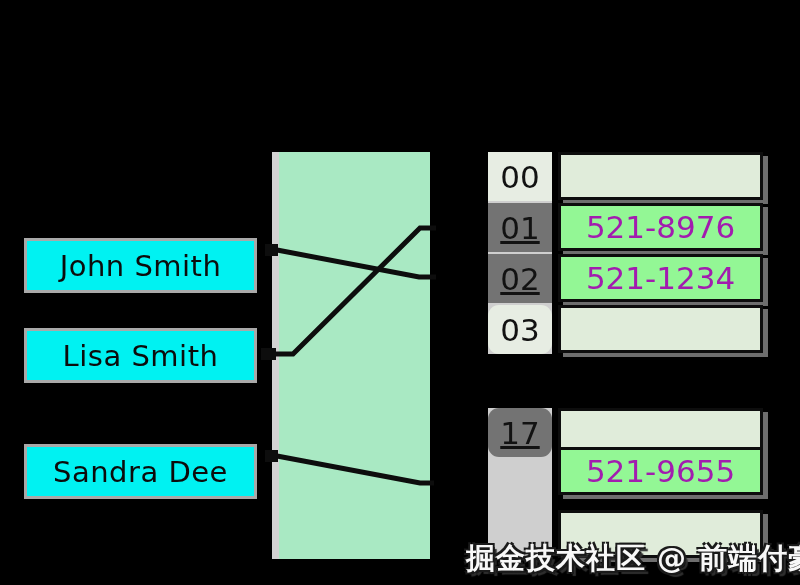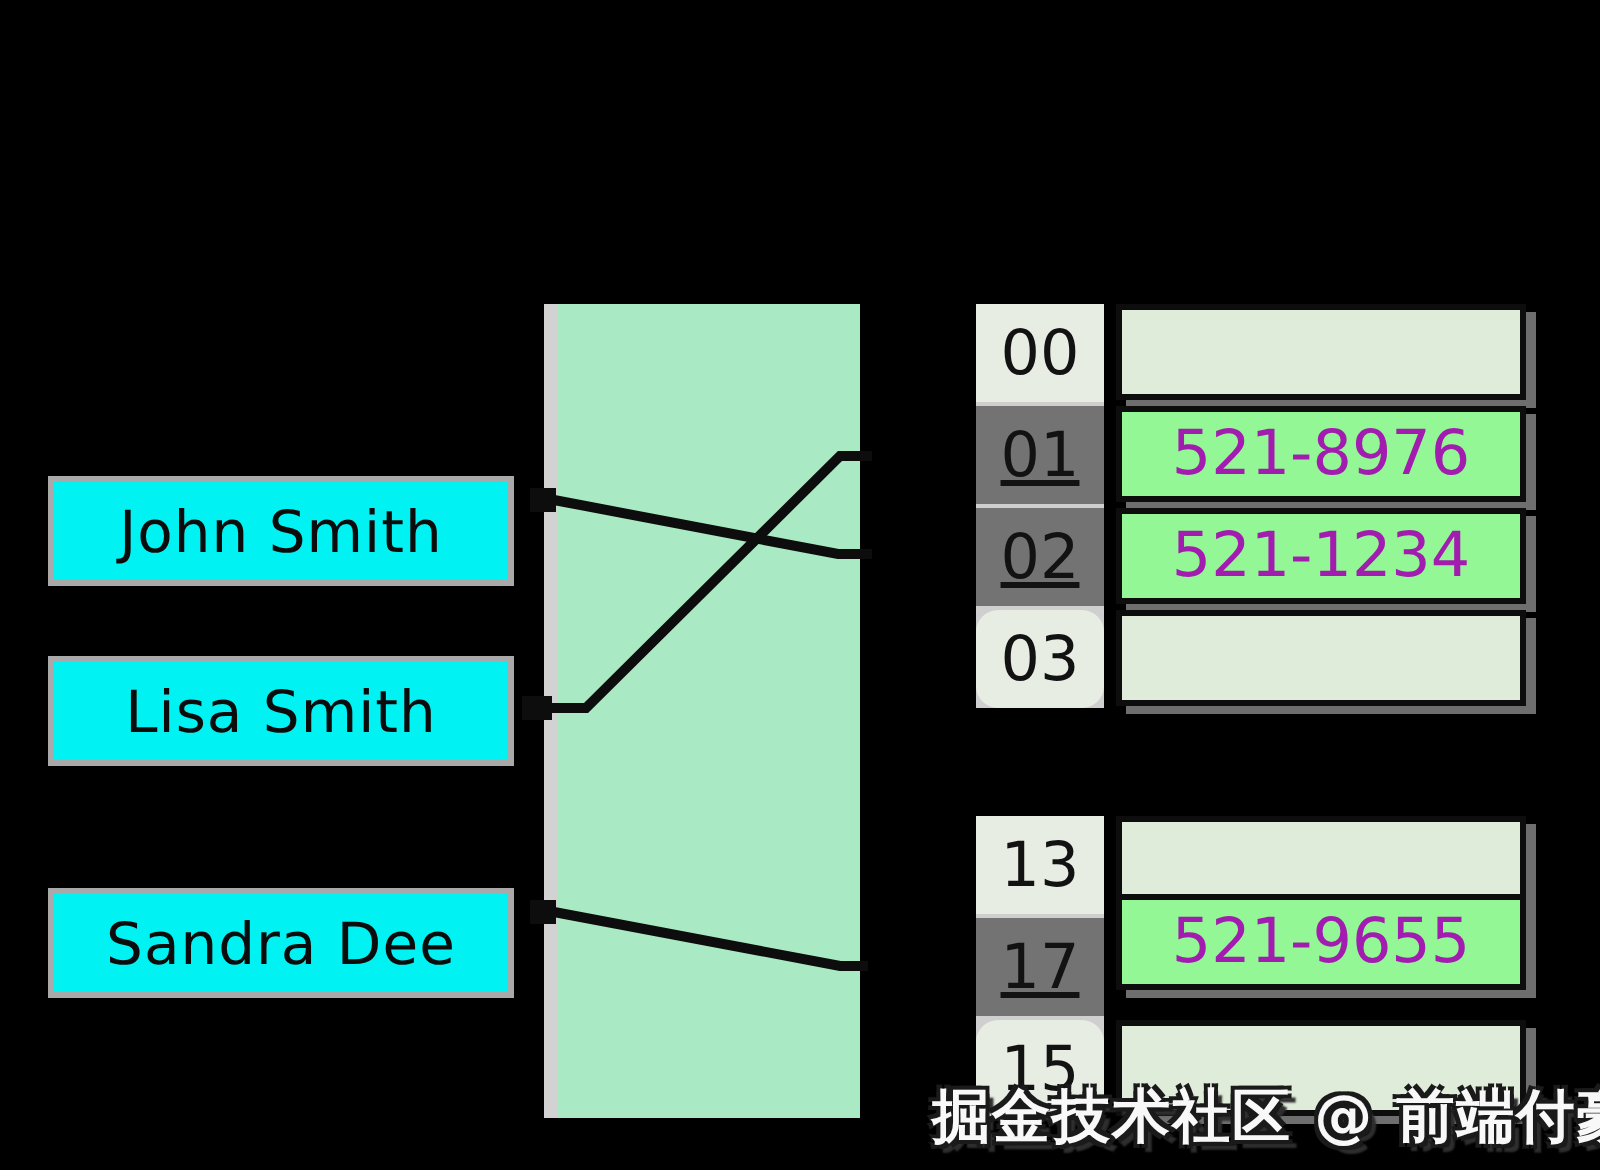--- a/index.html
+++ b/index.html
@@ -92,23 +92,21 @@
     <div class="idx-cell idx-lav">02</div>
     <div class="idx-cell idx-light">03</div>
   </div>
 
   <div class="val-box val-light v-00"></div>
   <div class="val-box val-green v-01">521-8976</div>
   <div class="val-box val-green v-02">521-1234</div>
   <div class="val-box val-light v-03"></div>
 
   <div class="idx-col idx-col-bottom">
-    <div class="idx-cell idx-light">13</div>
     <div class="idx-cell idx-lav">17</div>
-    <div class="idx-cell idx-light">15</div>
   </div>
 
   <div class="val-box val-light v-13"></div>
   <div class="val-box val-green v-14">521-9655</div>
   <div class="val-box val-light v-15"></div>
 
   <div class="watermark">掘金技术社区 @ 前端付豪军</div>
 
 </div>
 

